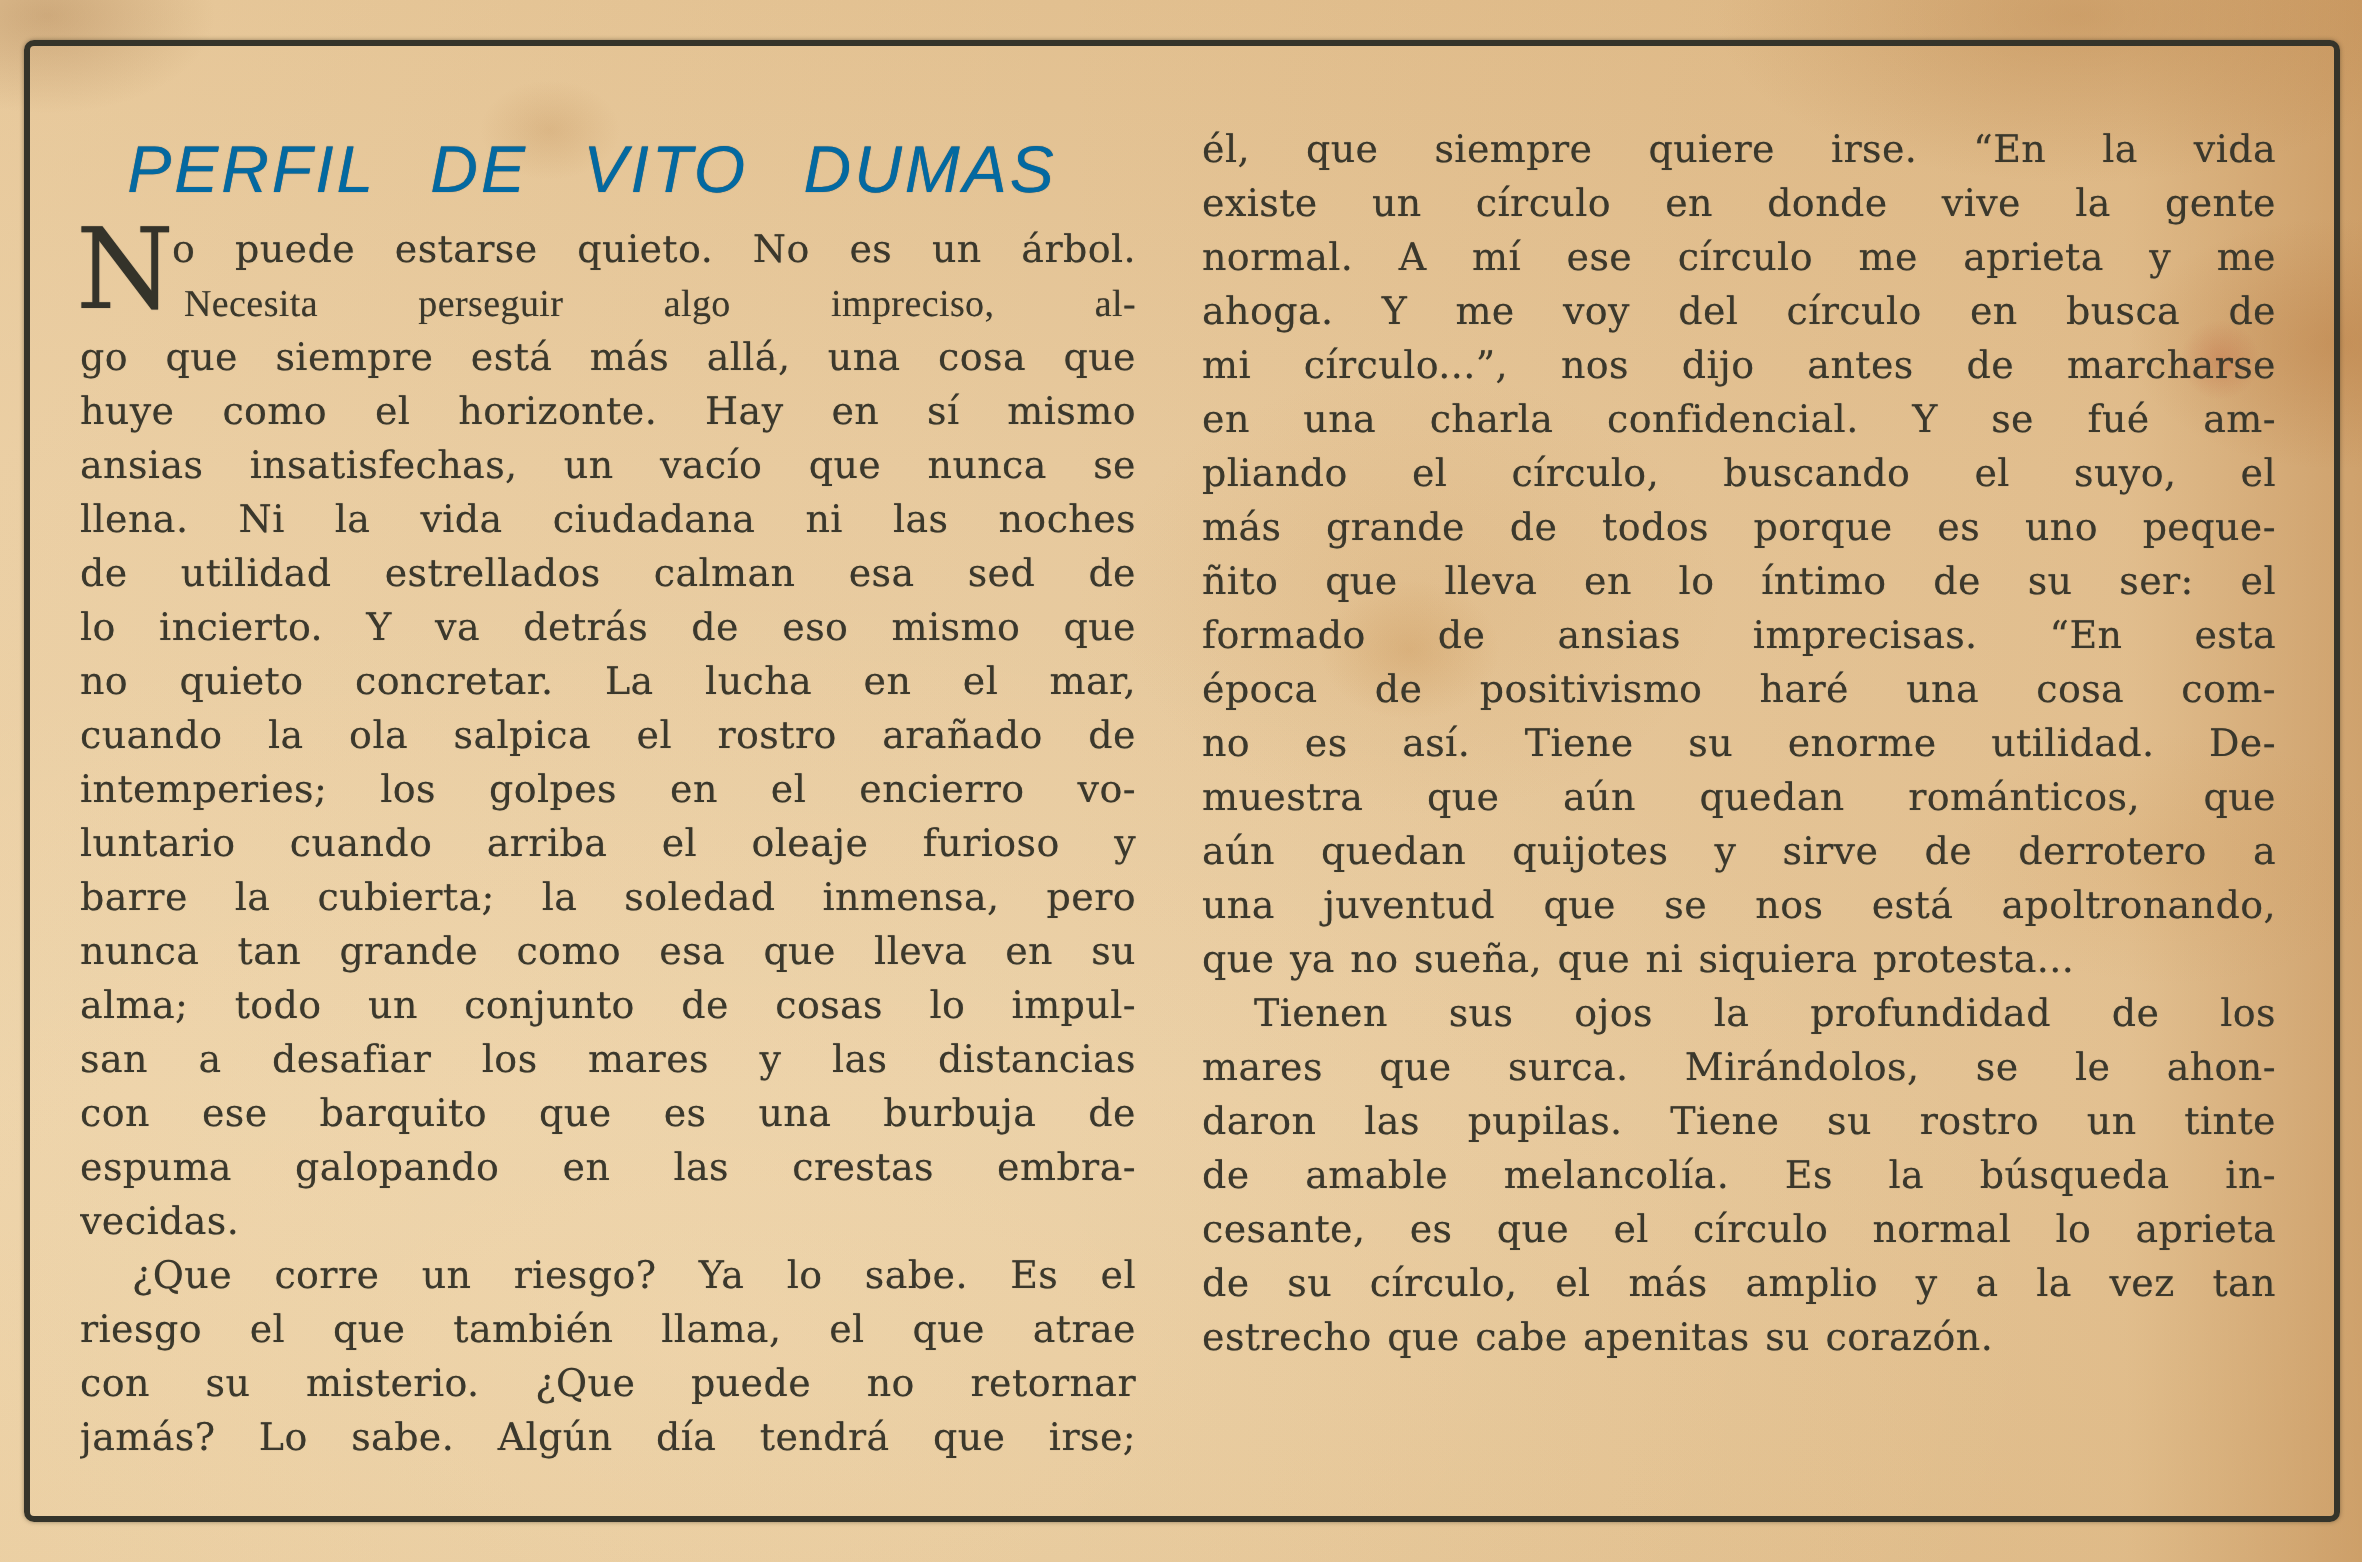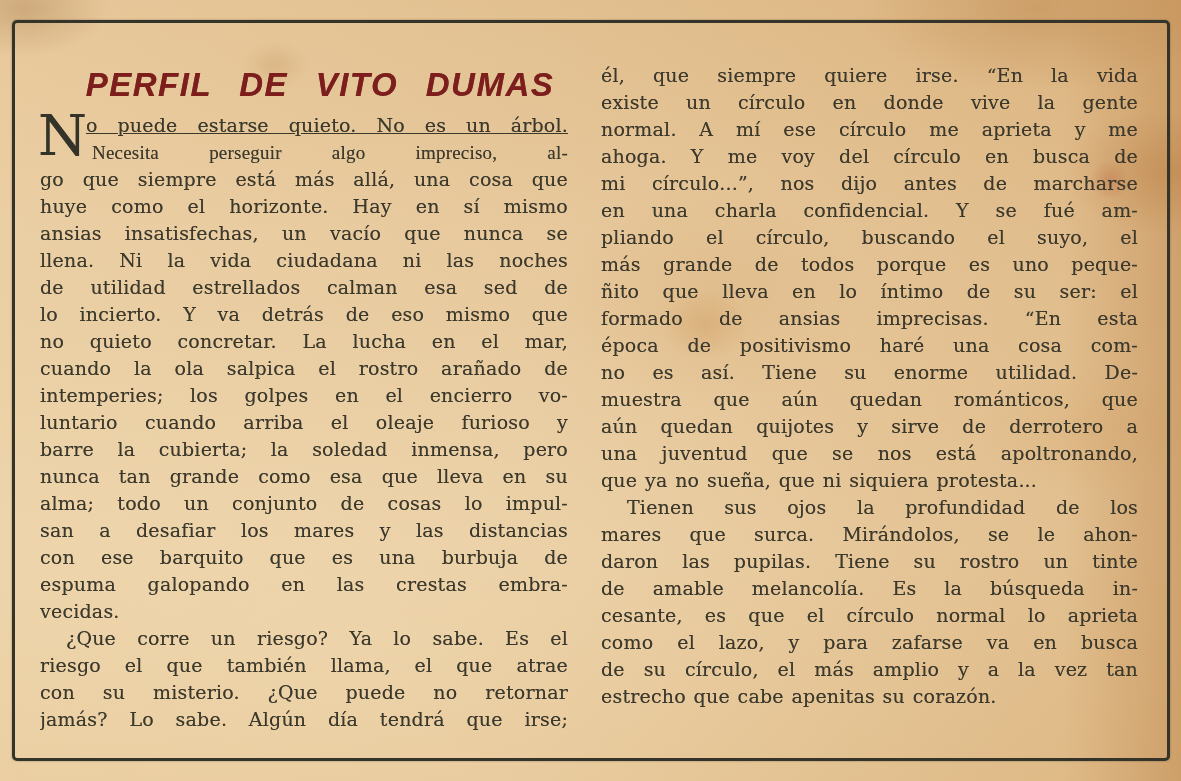--- a/index.html
+++ b/index.html
@@ -24,43 +24,43 @@
   }
   .stain{position:absolute;border-radius:50%;pointer-events:none;}
   .stain.s1{left:660px;top:290px;width:90px;height:70px;
     background:radial-gradient(closest-side, rgba(186,122,52,.22), rgba(186,122,52,0));}
   .stain.s2{left:1090px;top:160px;width:40px;height:40px;
     background:radial-gradient(closest-side, rgba(180,70,40,.25), rgba(180,70,40,0));}
   .stain.s3{left:240px;top:40px;width:70px;height:50px;
     background:radial-gradient(closest-side, rgba(170,110,50,.18), rgba(170,110,50,0));}
 
   .title{
-    position:absolute;left:56px;top:44px;width:528px;
+    position:absolute;left:32px;top:44px;width:528px;
     text-align:center;
     font-family:"Liberation Sans",sans-serif;
-    font-weight:bold;font-style:italic;
+    font-weight:normal;font-style:italic;
     font-size:33px;letter-spacing:1.5px;word-spacing:17px;
-    color:#7f1d1d;white-space:nowrap;
+    color:#0369a1;white-space:nowrap;
     text-shadow:0 0 .5px rgba(45,44,35,.7);
   }
 
   .col{position:absolute;color:#3b382c;}
   .col-left{left:40px;top:112px;width:528px;}
   .col-right{left:601px;top:62px;width:537px;}
 
   .line{
     height:27px;line-height:27px;font-size:19px;
     letter-spacing:.2px;word-spacing:1.5px;
     text-align:justify;text-align-last:justify;
     overflow:hidden;white-space:nowrap;
     text-shadow:0 0 .4px rgba(59,56,44,.55);
   }
   .line.end{text-align:center;text-align-last:left;}
   .line.ind{text-indent:26px;}
-  .line.dc1{padding-left:46px;text-decoration:underline;}
+  .line.dc1{padding-left:46px;}
   .line.dc2{padding-left:52px;font-family:Liberation Serif, serif;}
 
   .dropcap{
     position:absolute;left:-2px;top:-4px;
     font-size:56px;line-height:56px;font-family:"DejaVu Serif",serif;
     color:#34332a;text-shadow:0 0 .5px rgba(52,51,42,.6);
   }
 </style>
 </head>
 <body>
@@ -114,16 +114,15 @@
   <div class="line">no es así. Tiene su enorme utilidad. De-</div>
   <div class="line">muestra que aún quedan románticos, que</div>
   <div class="line">aún quedan quijotes y sirve de derrotero a</div>
   <div class="line">una juventud que se nos está apoltronando,</div>
   <div class="line end">que ya no sueña, que ni siquiera protesta...</div>
   <div class="line ind">Tienen sus ojos la profundidad de los</div>
   <div class="line">mares que surca. Mirándolos, se le ahon-</div>
   <div class="line">daron las pupilas. Tiene su rostro un tinte</div>
   <div class="line">de amable melancolía. Es la búsqueda in-</div>
   <div class="line">cesante, es que el círculo normal lo aprieta</div>
-  <div class="line">como el lazo, y para zafarse va en busca</div>
   <div class="line">de su círculo, el más amplio y a la vez tan</div>
   <div class="line end">estrecho que cabe apenitas su corazón.</div>
 </div>
 
 </body></html>

